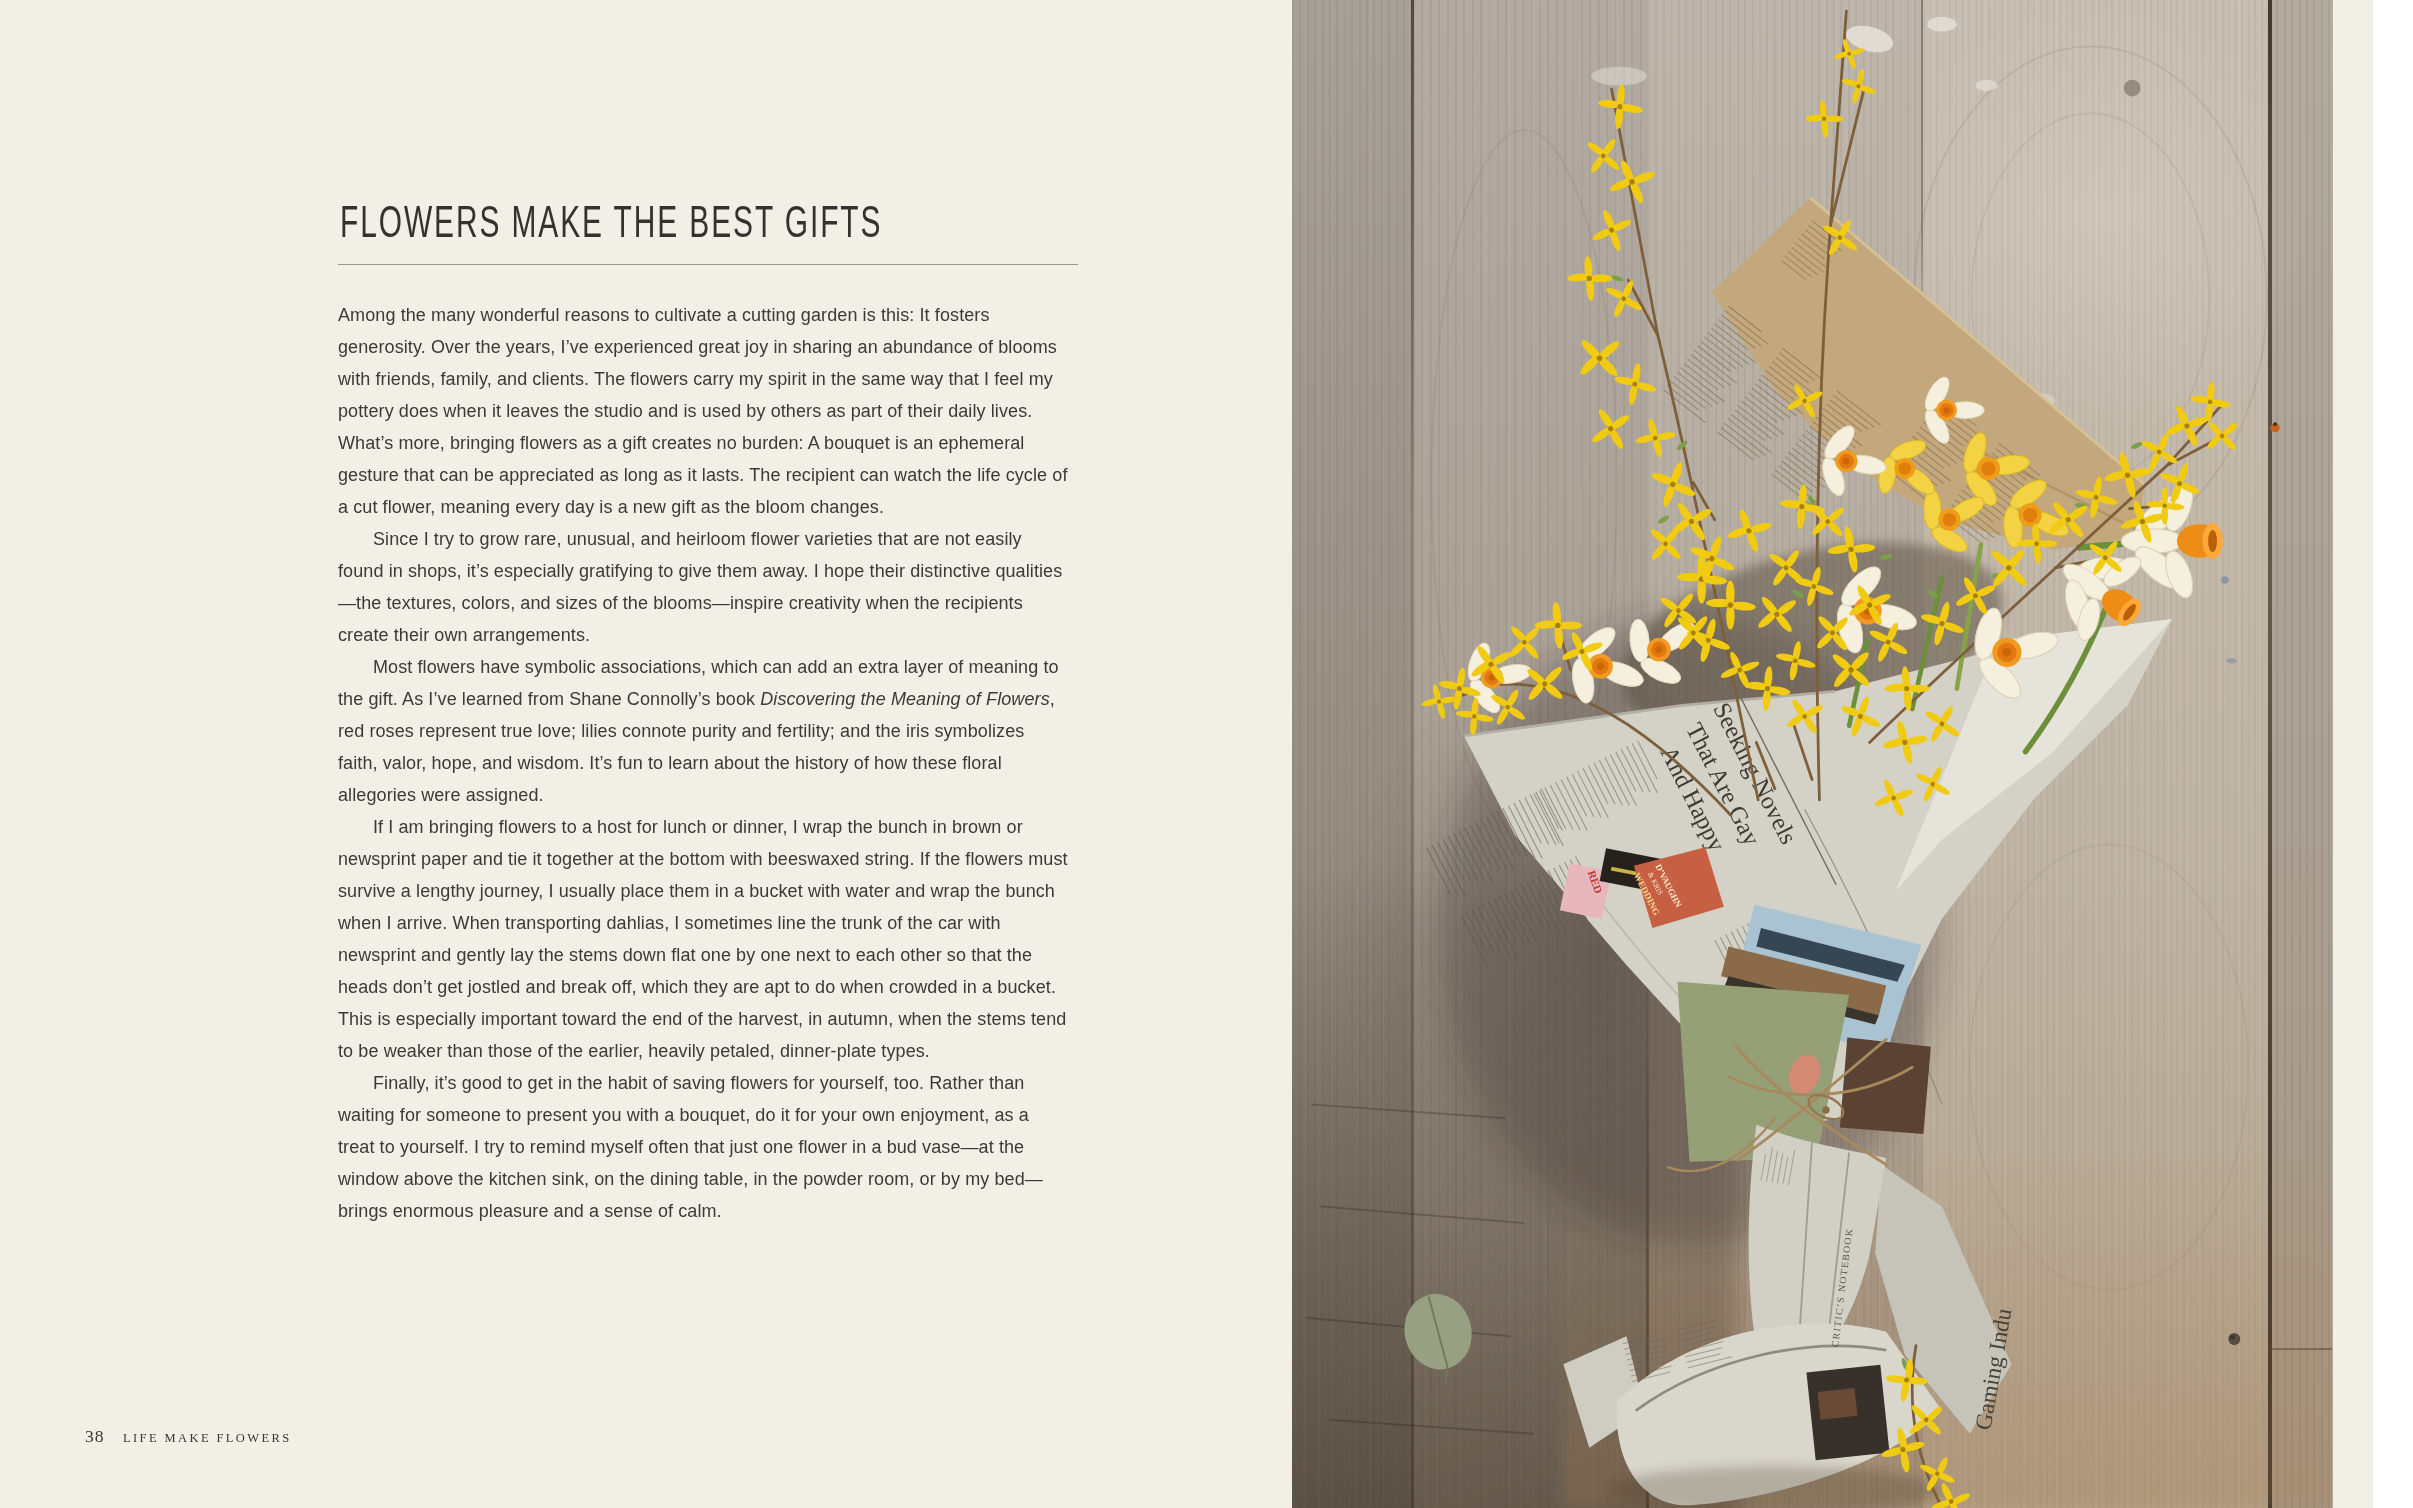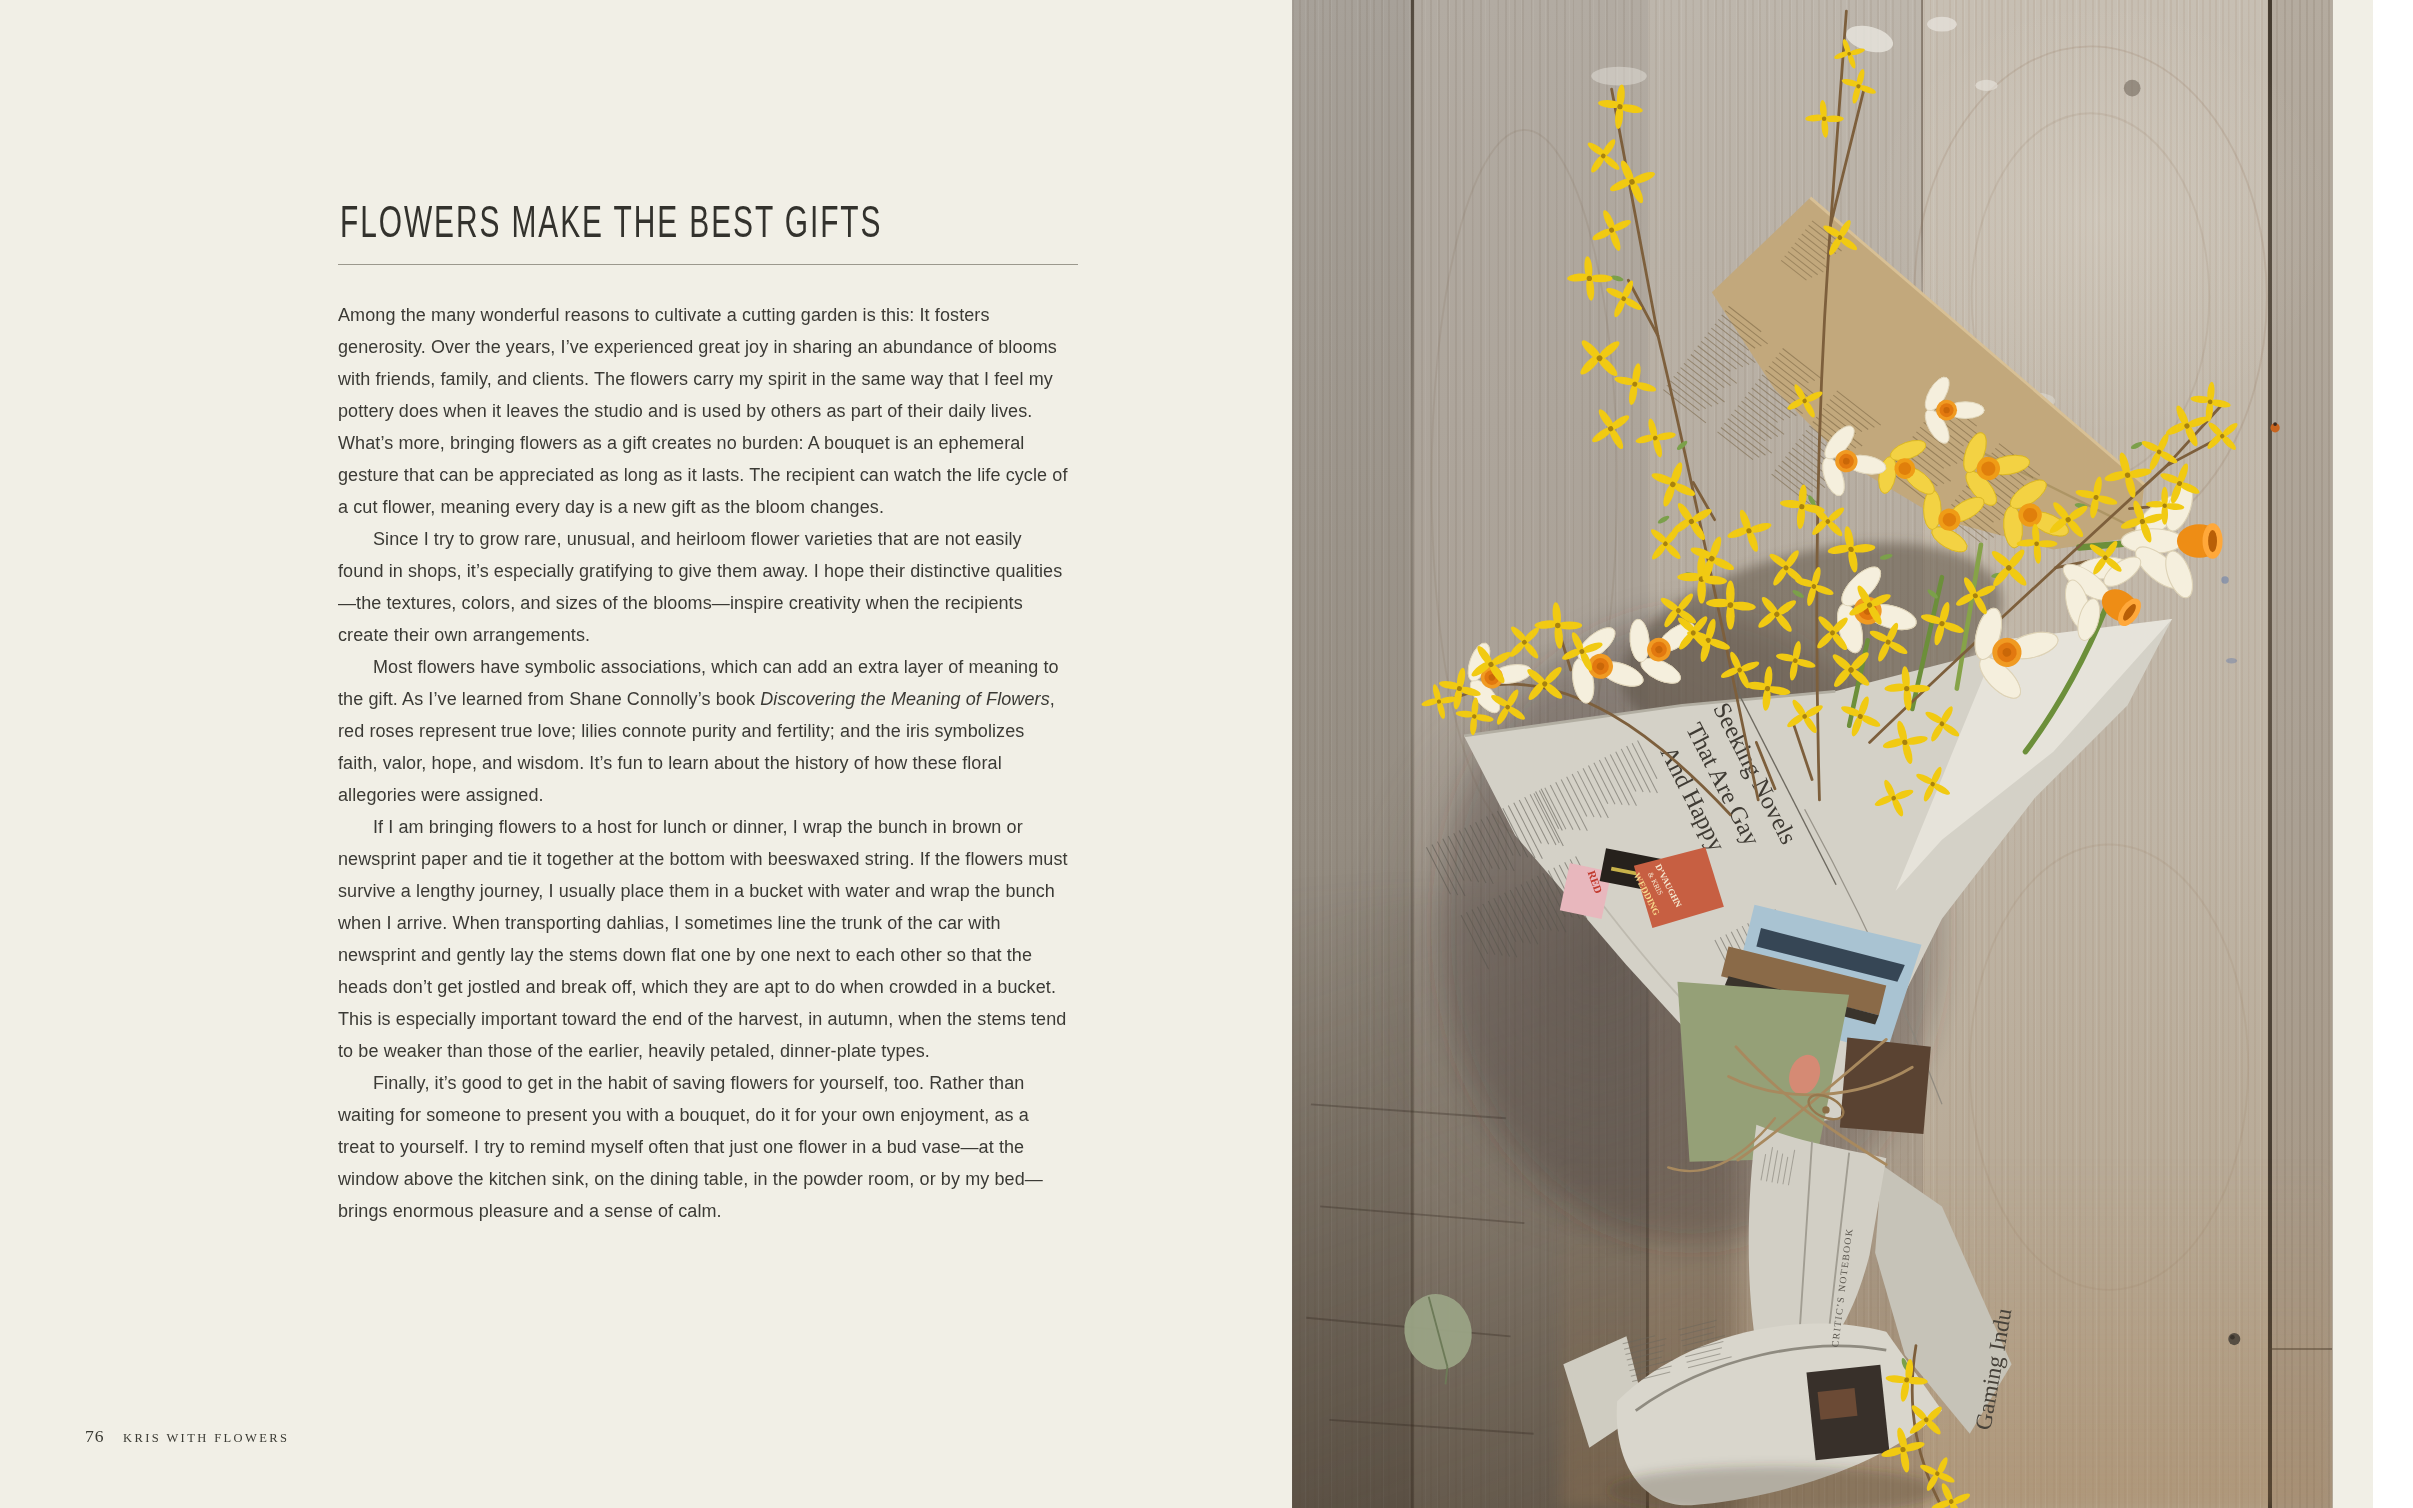--- a/index.html
+++ b/index.html
@@ -65,22 +65,22 @@
     <h1 class="title">FLOWERS MAKE THE BEST GIFTS</h1>
     <div class="rule"></div>
     <div class="body" id="body-paragraphs">
         <p class=""><span>Among the many wonderful reasons to cultivate a cutting garden is this: It fosters generosity. Over the years, I’ve experienced great joy in sharing an abundance of blooms with friends, family, and clients. The flowers carry my spirit in the same way that I feel my pottery does when it leaves the studio and is used by others as part of their daily lives. What’s more, bringing flowers as a gift creates no burden: A bouquet is an ephemeral gesture that can be appreciated as long as it lasts. The recipient can watch the life cycle of a cut flower, meaning every day is a new gift as the bloom changes.</span></p>
         <p class="ind"><span>Since I try to grow rare, unusual, and heirloom flower varieties that are not easily found in shops, it’s especially gratifying to give them away. I hope their distinctive qualities—the textures, colors, and sizes of the blooms—inspire creativity when the recipients create their own arrangements.</span></p>
         <p class="ind"><span>Most flowers have symbolic associations, which can add an extra layer of meaning to the gift. As I’ve learned from Shane Connolly’s book </span><span class="it">Discovering the Meaning of Flowers</span><span>, red roses represent true love; lilies connote purity and fertility; and the iris symbolizes faith, valor, hope, and wisdom. It’s fun to learn about the history of how these floral allegories were assigned.</span></p>
         <p class="ind"><span>If I am bringing flowers to a host for lunch or dinner, I wrap the bunch in brown or newsprint paper and tie it together at the bottom with beeswaxed string. If the flowers must survive a lengthy journey, I usually place them in a bucket with water and wrap the bunch when I arrive. When transporting dahlias, I sometimes line the trunk of the car with newsprint and gently lay the stems down flat one by one next to each other so that the heads don’t get jostled and break off, which they are apt to do when crowded in a bucket. This is especially important toward the end of the harvest, in autumn, when the stems tend to be weaker than those of the earlier, heavily petaled, dinner-plate types.</span></p>
         <p class="ind"><span>Finally, it’s good to get in the habit of saving flowers for yourself, too. Rather than waiting for someone to present you with a bouquet, do it for your own enjoyment, as a treat to yourself. I try to remind myself often that just one flower in a bud vase—at the window above the kitchen sink, on the dining table, in the powder room, or by my bed—brings enormous pleasure and a sense of calm.</span></p>
       </div>
     <footer class="pfooter">
-      <span class="pagenum">76</span>
-      <span class="booktitle">KRIS WITH FLOWERS</span>
+      <span class="pagenum">38</span>
+      <span class="booktitle">LIFE MAKE FLOWERS</span>
     </footer>
   </section>
 
   <figure class="photo" style="margin:0">
     <div class="plank p1"></div>
     <div class="plank p2"></div>
     <div class="plank p3"></div>
     <div class="plank p4"></div>
     <div class="plank p5"></div>
     <div class="seam s1"></div>

